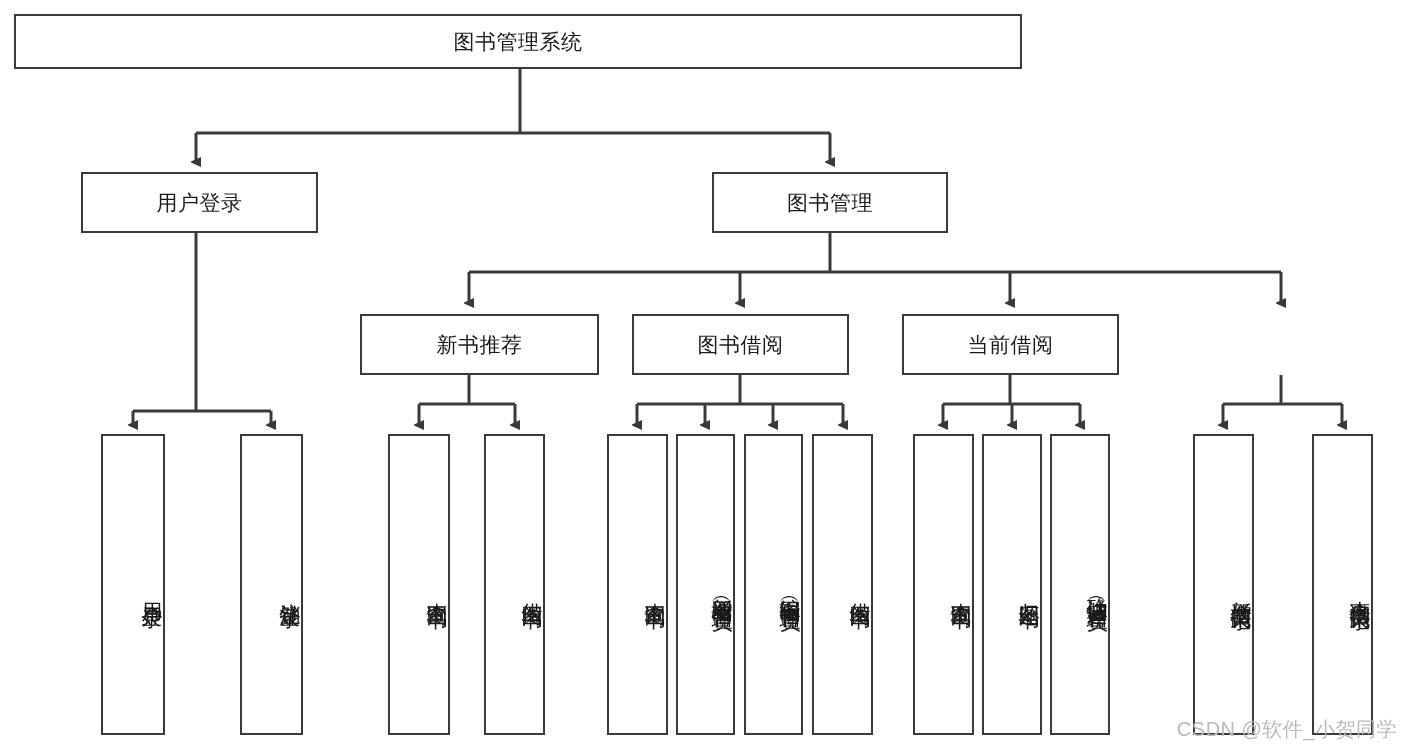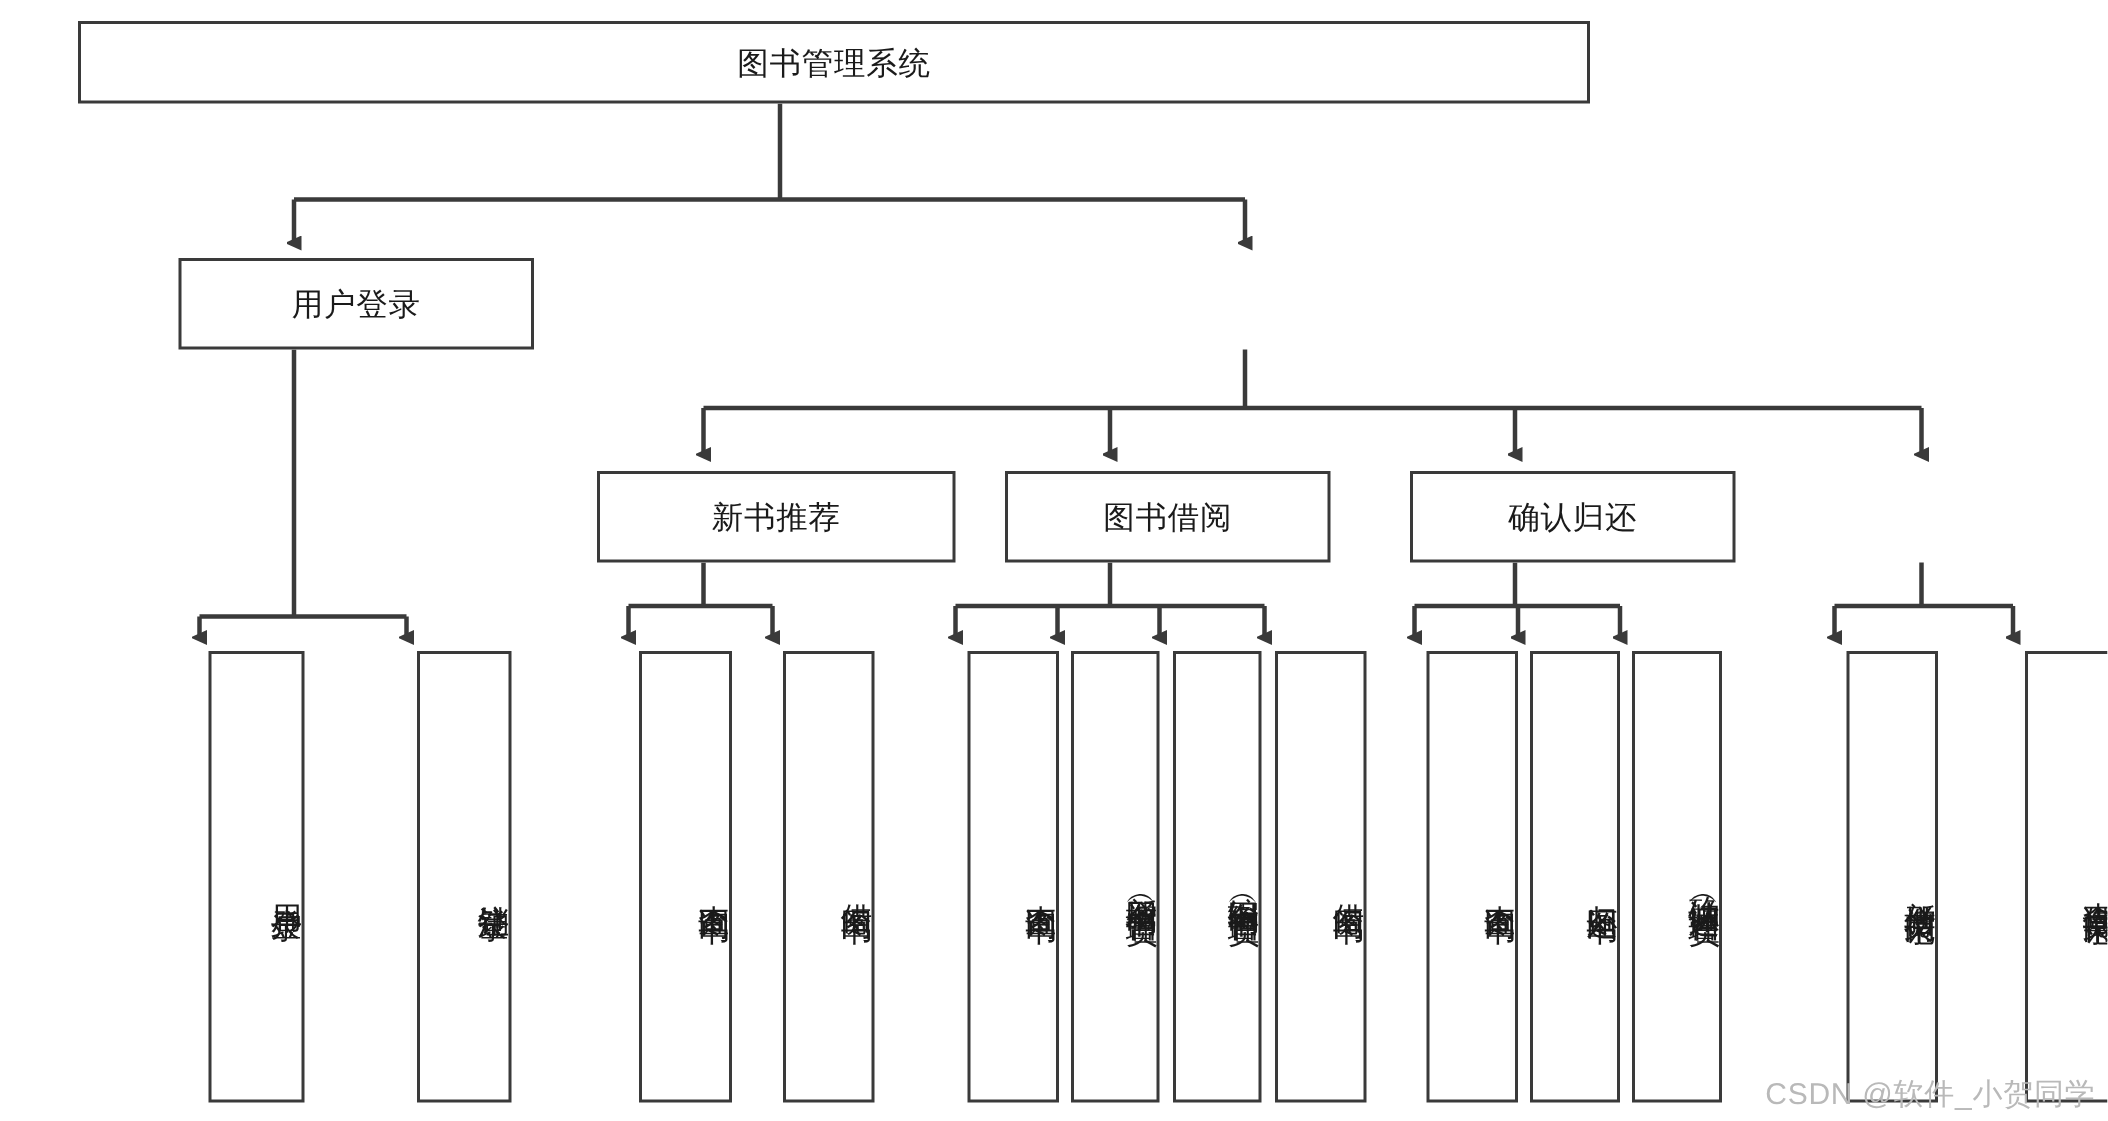--- a/index.html
+++ b/index.html
@@ -28,21 +28,20 @@
   }
   .node {
     position: absolute;
     box-sizing: border-box;
     border: 2px solid #3a3a3a;
     background: #ffffff;
     display: flex;
     align-items: center;
     justify-content: center;
     color: #1a1a1a;
-    margin-left: 38px;
   }
   .node.horiz {
     font-size: 21px;
     letter-spacing: 0.5px;
   }
   .node.vert {
     writing-mode: vertical-rl;
     text-orientation: upright;
     font-size: 21px;
     letter-spacing: 2px;
@@ -121,29 +120,32 @@
     </g>
   </svg>
 
   <div class="node horiz" style="left:14px; top:14px; width:1008px; height:55px;">
     <span class="label">图书管理系统</span>
   </div>
 
   <div class="node horiz" style="left:81px; top:172px; width:237px; height:61px;">
     <span class="label">用户登录</span>
   </div>
+  <div class="node horiz" style="left:712px; top:172px; width:236px; height:61px;">
+    <span class="label">图书管理</span>
+  </div>
 
   <div class="node horiz" style="left:360px; top:314px; width:239px; height:61px;">
     <span class="label">新书推荐</span>
   </div>
   <div class="node horiz" style="left:632px; top:314px; width:217px; height:61px;justify-content:center;">
     <span class="label">图书借阅</span>
   </div>
   <div class="node horiz" style="left:902px; top:314px; width:217px; height:61px;">
-    <span class="label">确认归还</span>
+    <span class="label">当前借阅</span>
   </div>
 
   <div class="node vert" style="left:101px; top:434px; width:64px; height:301px;">
     <span class="label">用户登录</span>
   </div>
   <div class="node vert" style="left:240px; top:434px; width:63px; height:301px;">
     <span class="label">注销登录</span>
   </div>
 
   <div class="node vert" style="left:388px; top:434px; width:62px; height:301px;">

